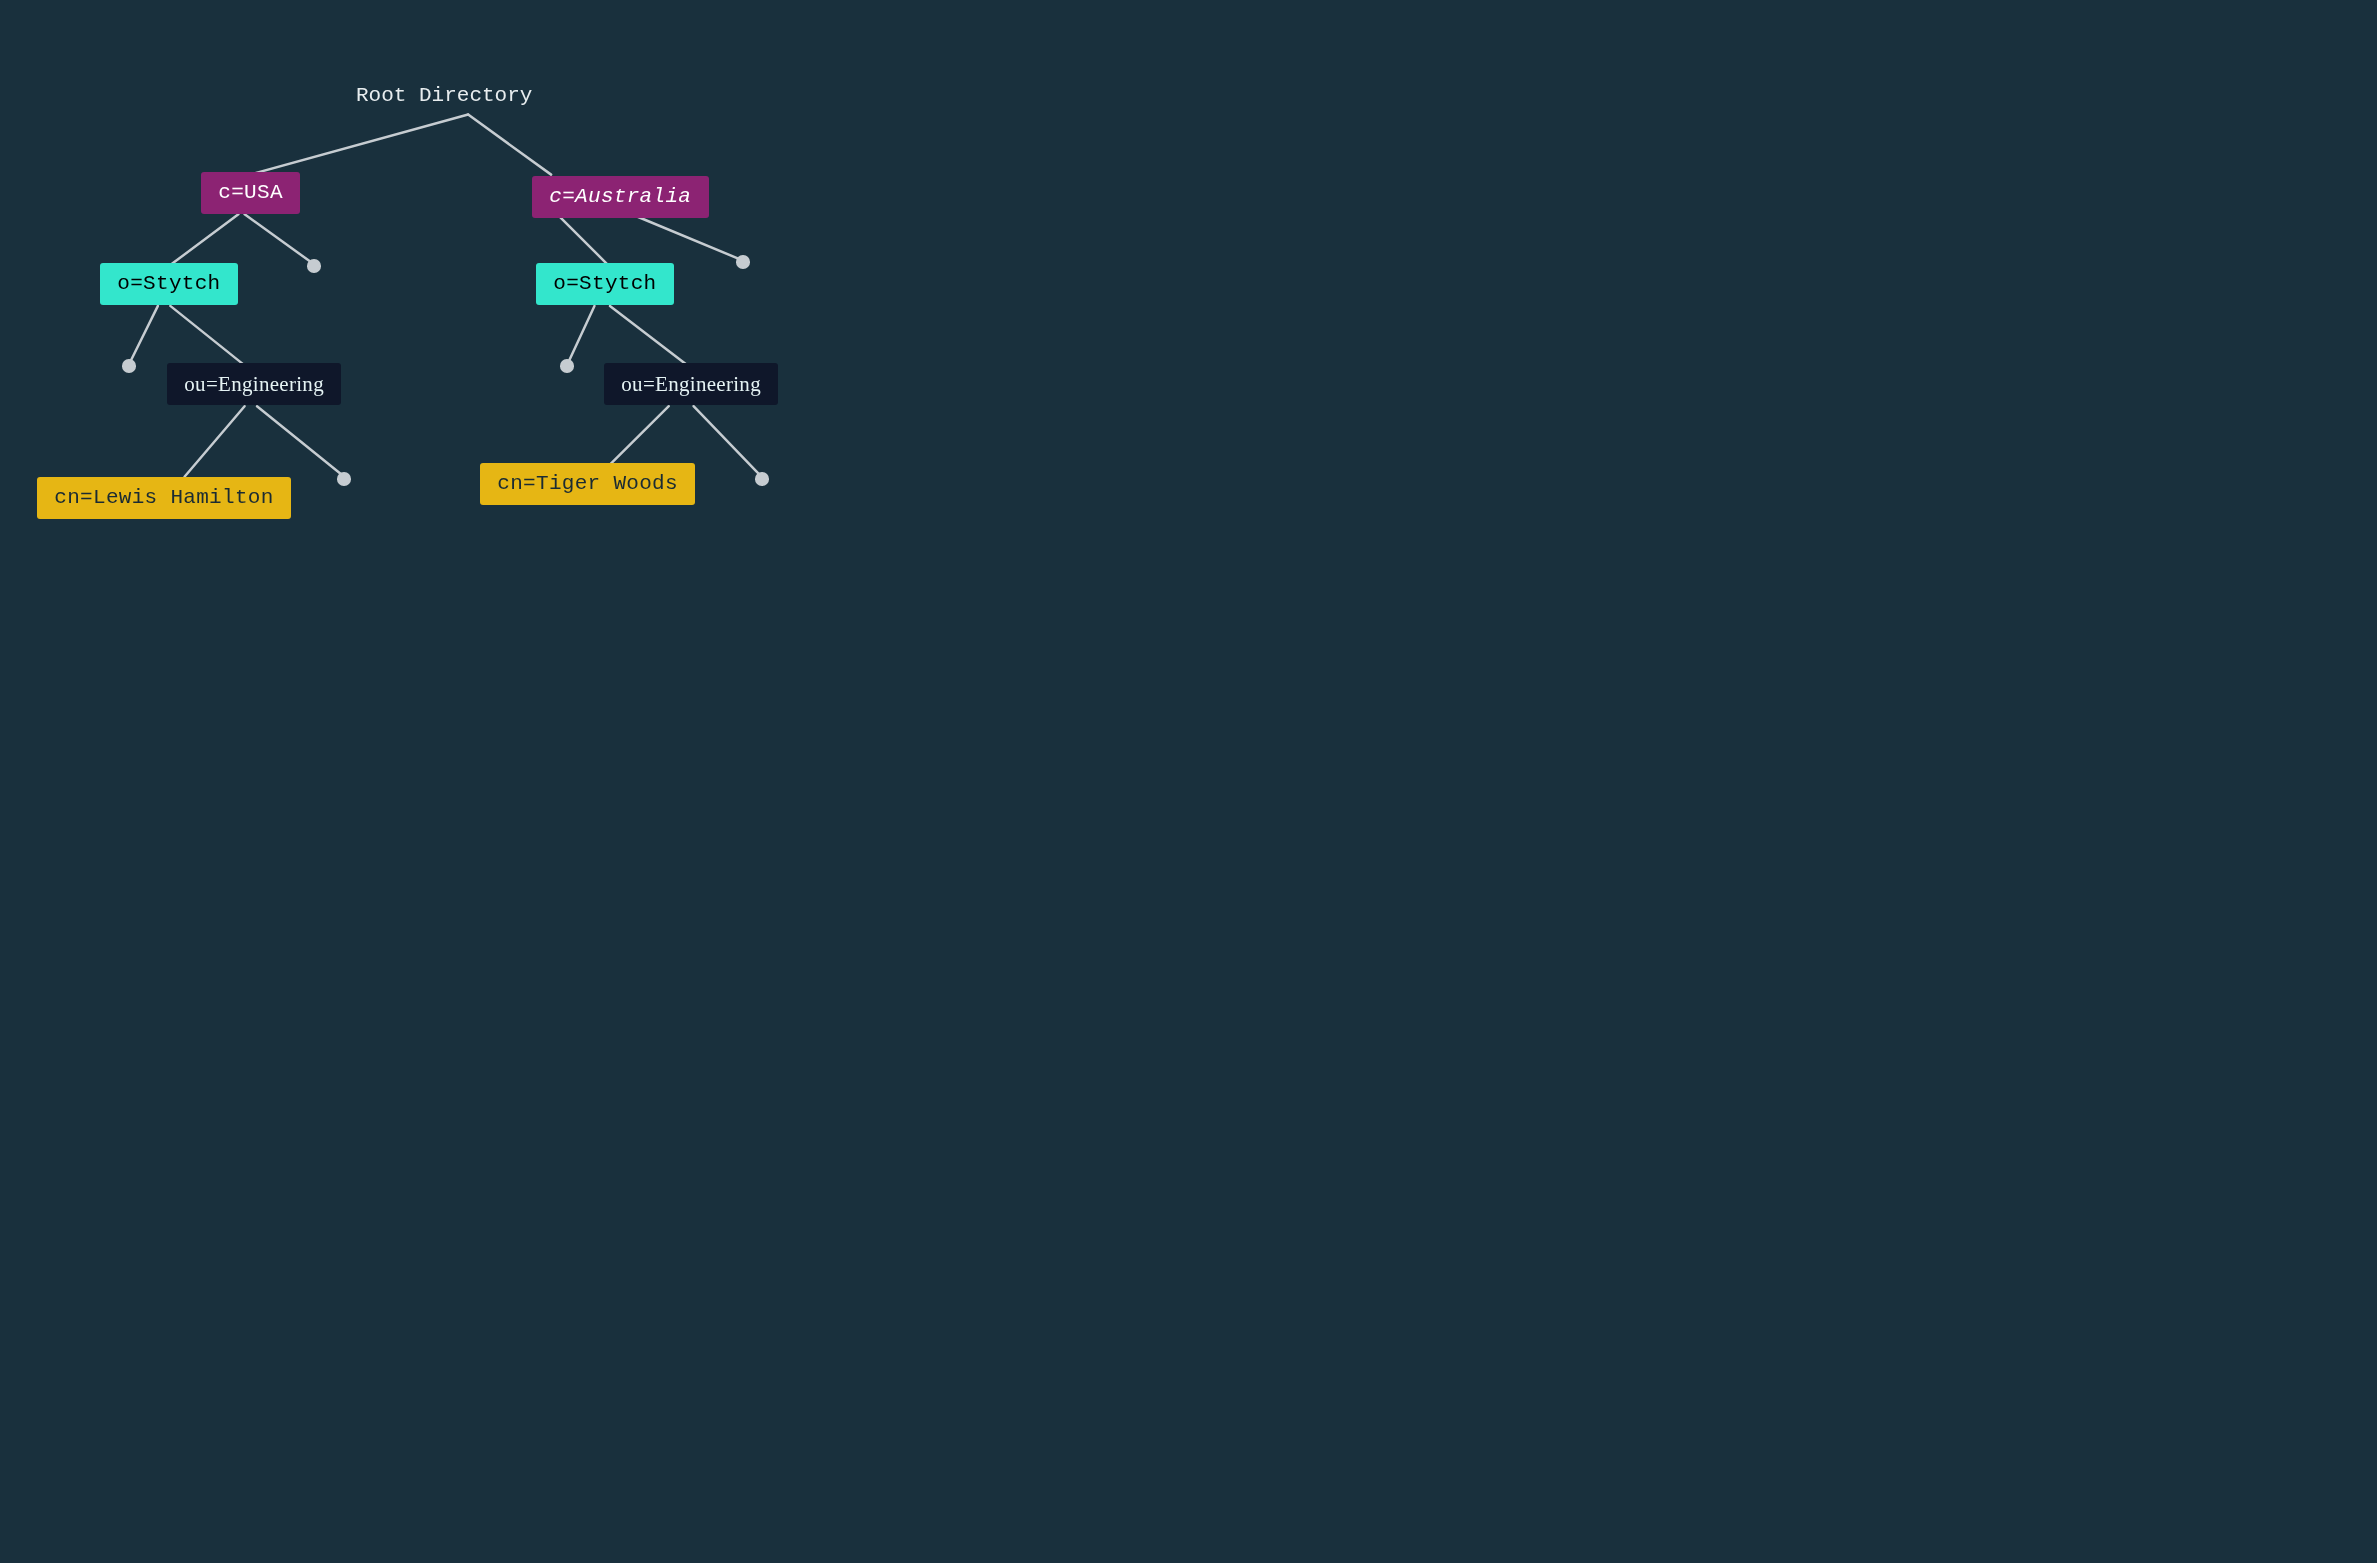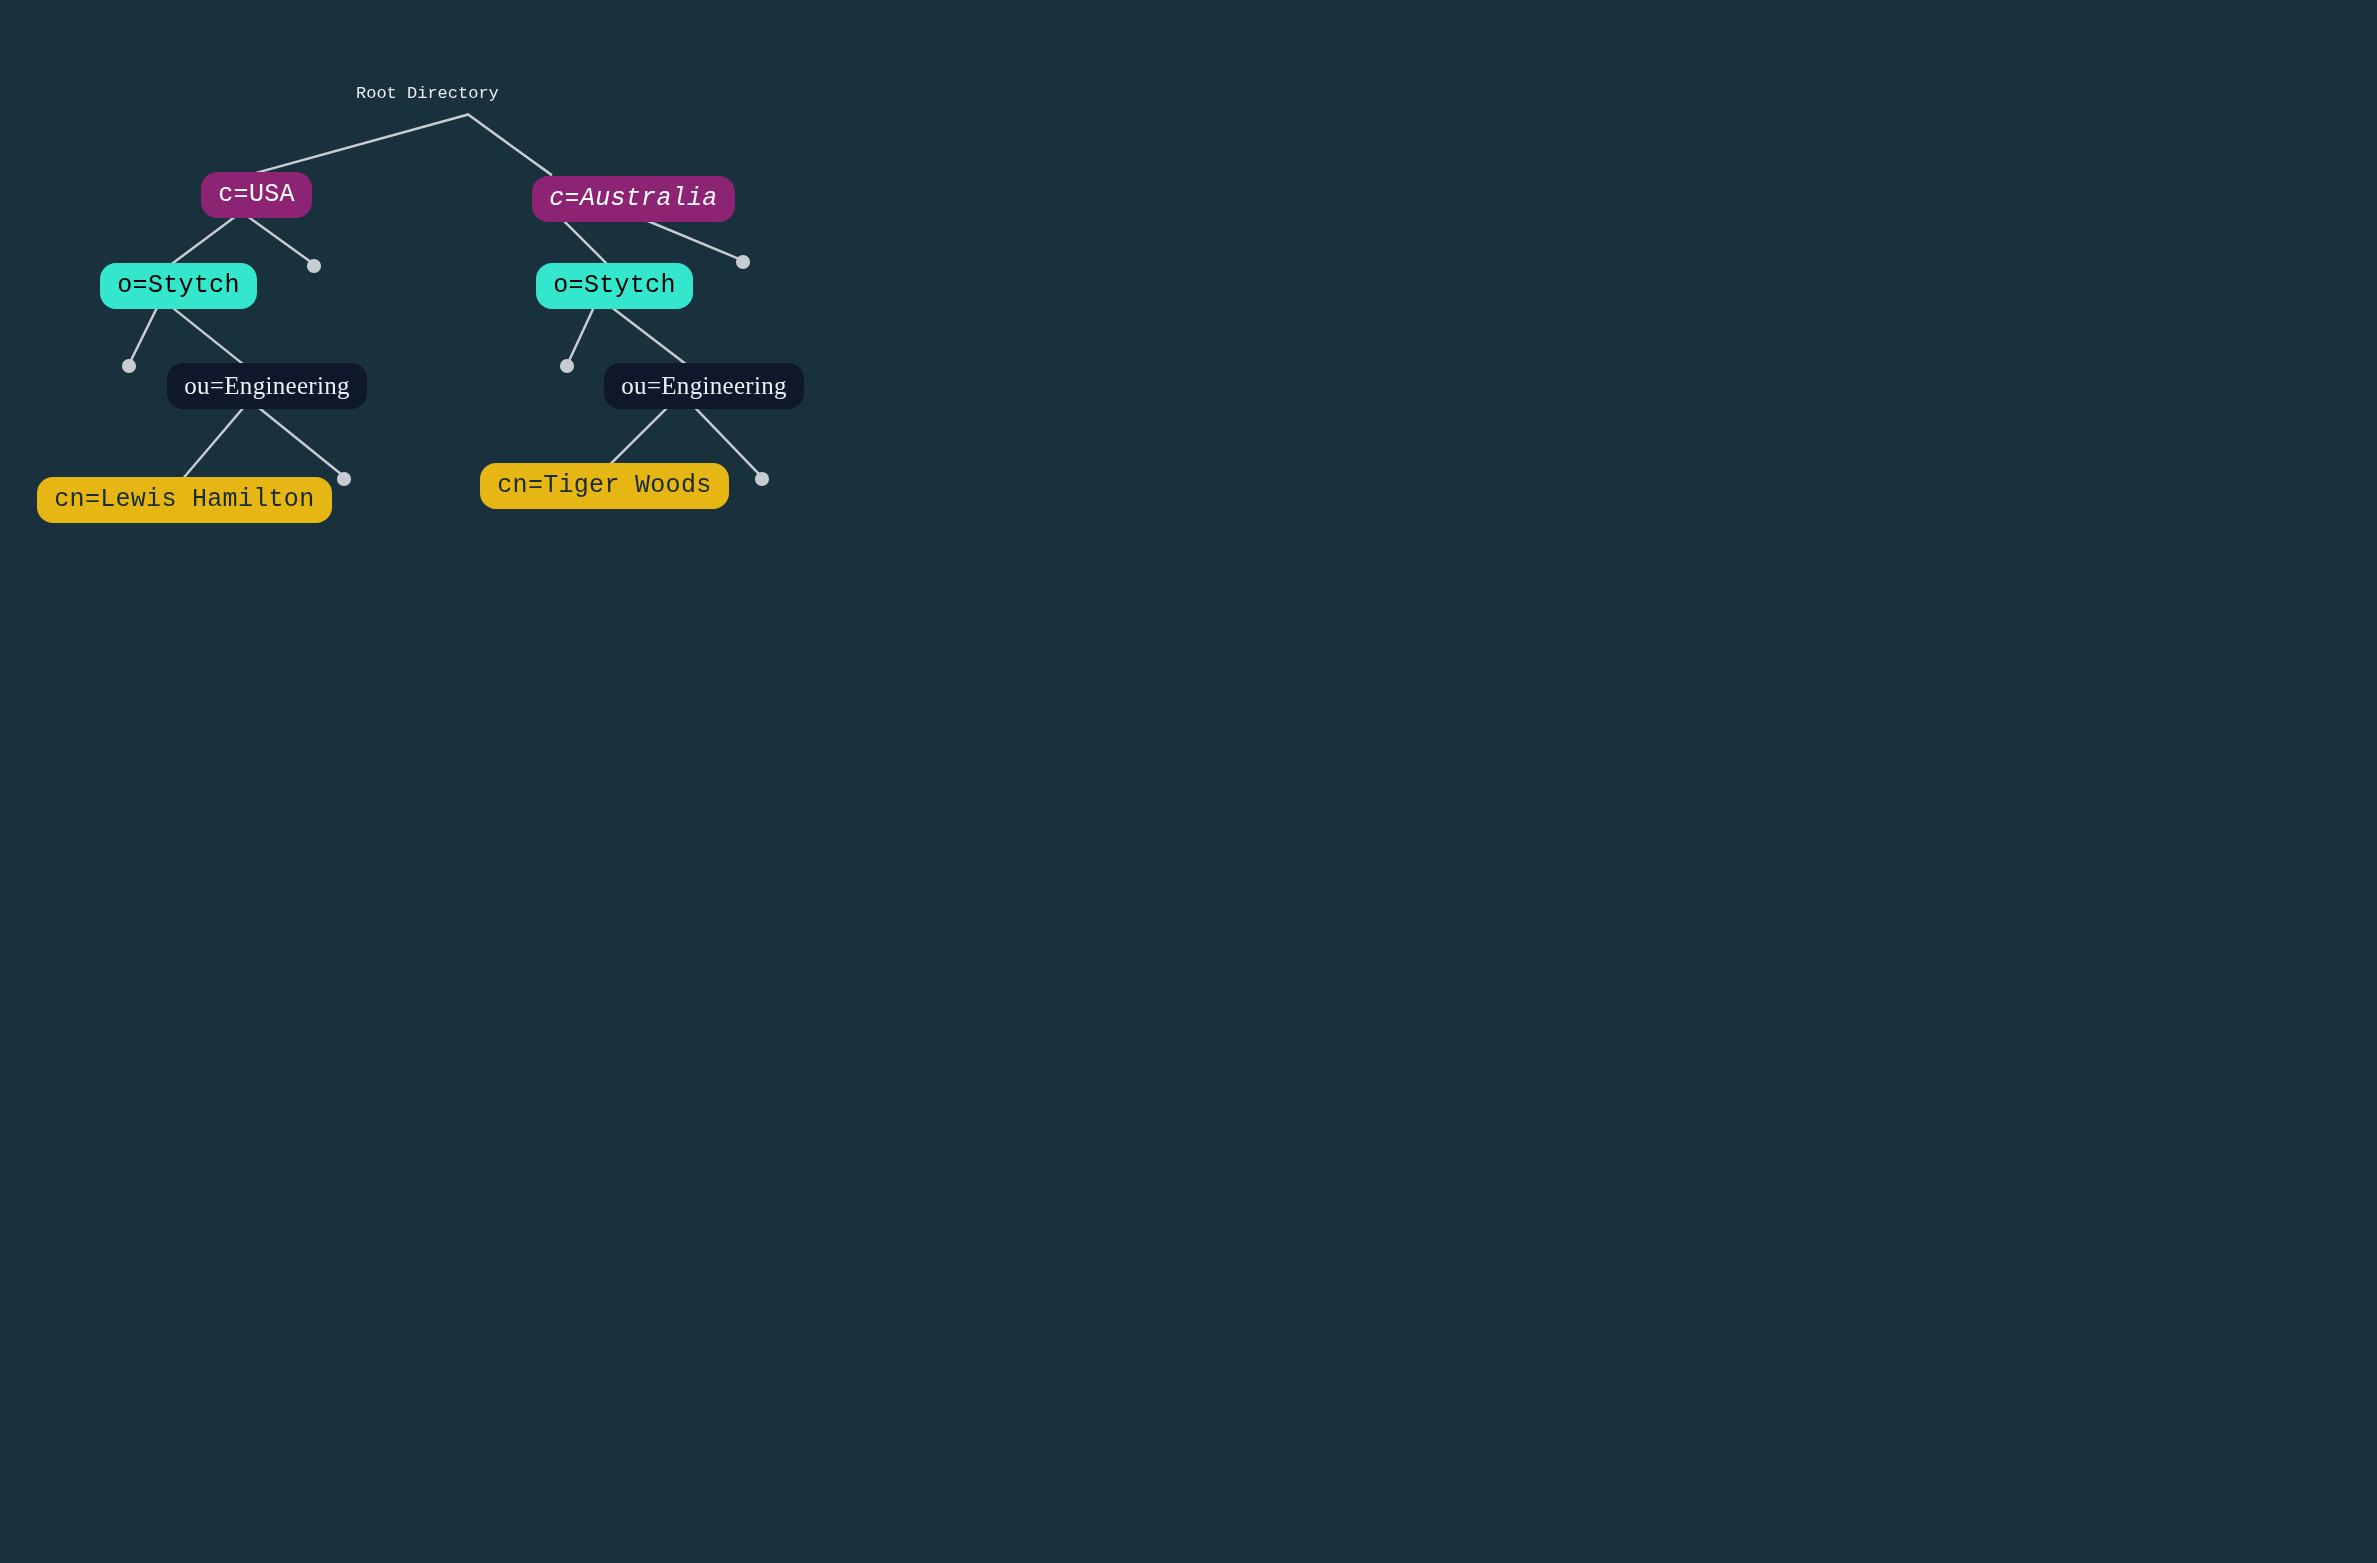--- a/index.html
+++ b/index.html
@@ -20,31 +20,31 @@
   svg.lines {
     position: absolute;
     top: 0; left: 0;
     width: 940px;
     height: 618px;
     pointer-events: none;
   }
   .node {
     position: absolute;
     padding: 8.7px 17.3px;
-    border-radius: 16px;
-    font-size: 25px;
+    border-radius: 3px;
+    font-size: 21px;
     line-height: 1.15;
     white-space: nowrap;
     font-weight: 400;
     letter-spacing: 0.3px;
   }
   .root-label {
     position: absolute;
     color: #e8edef;
-    font-size: 17px;
+    font-size: 21px;
     white-space: nowrap;
   }
   .dot {
     position: absolute;
     width: 13.6px;
     height: 13.6px;
     border-radius: 50%;
     background: #c6ccd1;
   }
   .c-country { background: #8c2373; color: #ffffff; }

